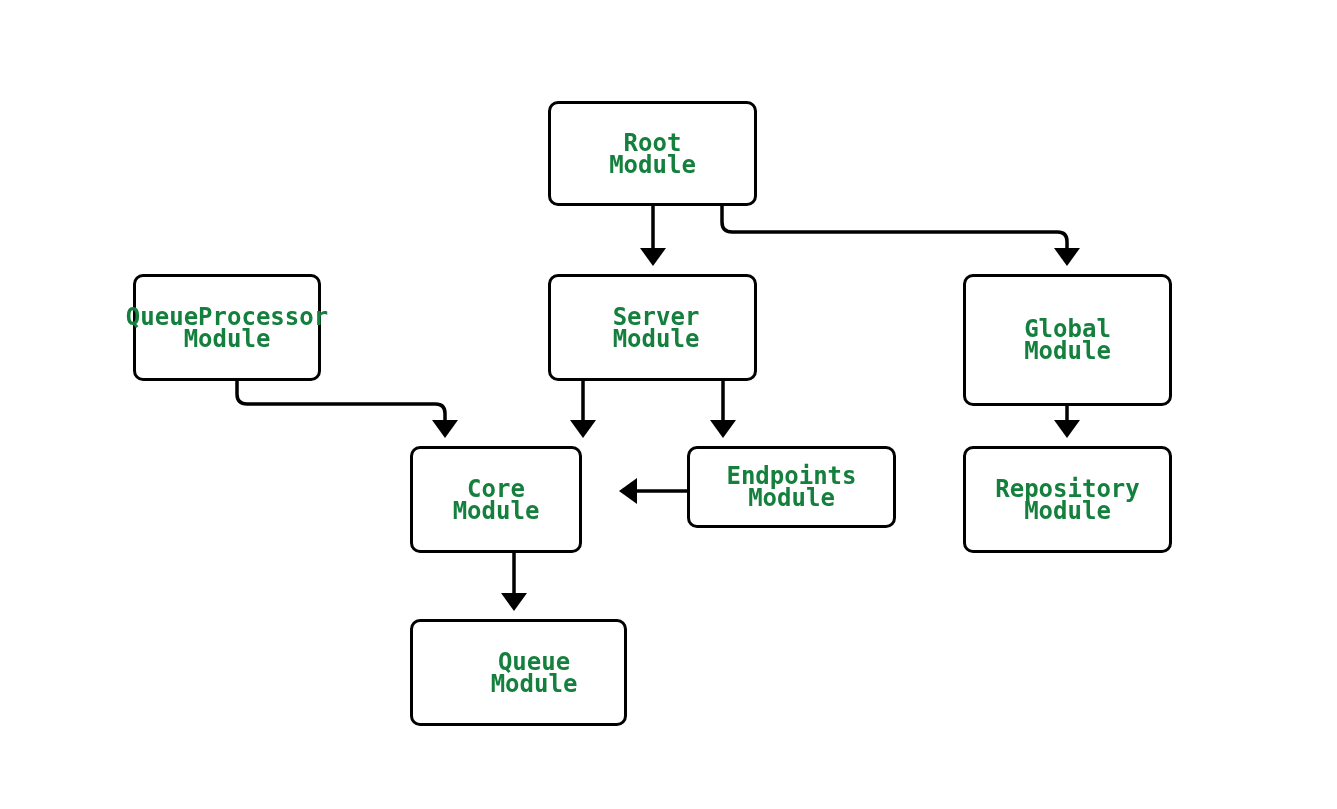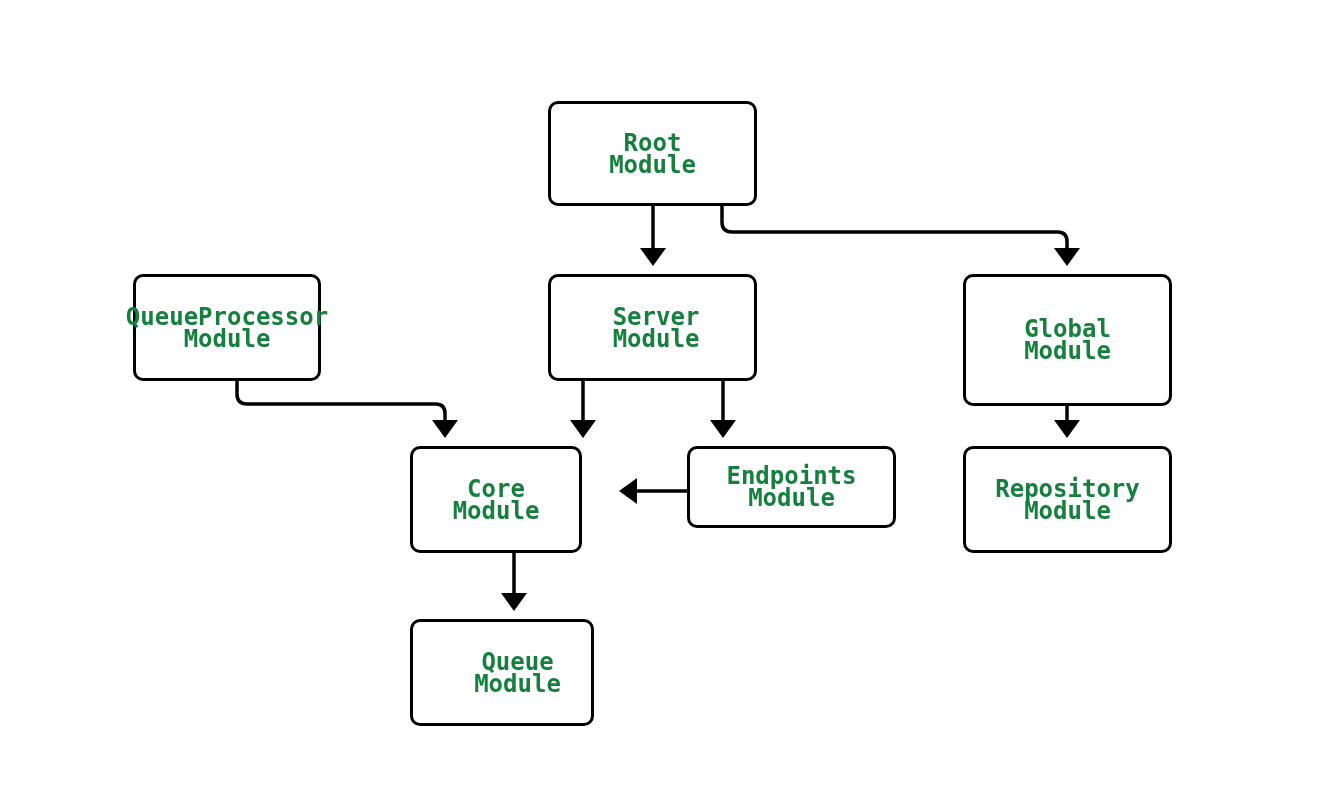--- a/index.html
+++ b/index.html
@@ -85,17 +85,17 @@
       <div>Module</div>
     </div>
     <div class="node" style="left: 687px; top: 438px; width: 209px; height: 82px;">
       <div>Endpoints</div>
       <div>Module</div>
     </div>
     <div class="node" style="left: 963px; top: 438px; width: 209px; height: 107px;">
       <div>Repository</div>
       <div>Module</div>
     </div>
-    <div class="node" style="left: 410px; top: 611px; width: 184px; height: 107px; padding-left: 31px;">
+    <div class="node" style="left: 410px; top: 611px; width: 217px; height: 107px; padding-left: 31px;">
       <div>Queue</div>
       <div>Module</div>
     </div>
   </div>
 
 </body></html>

